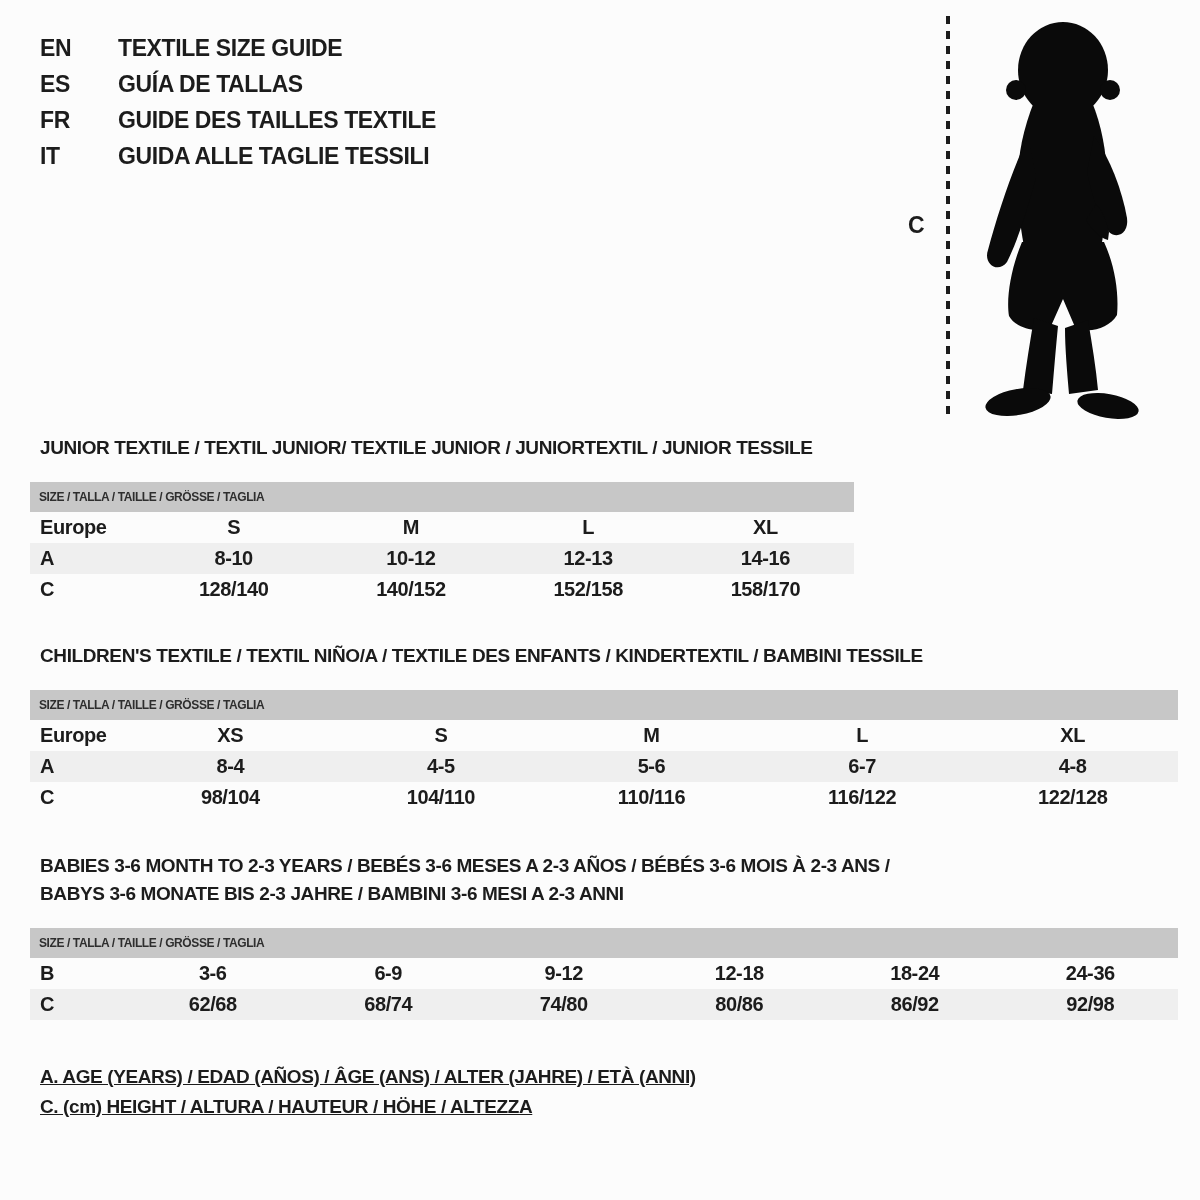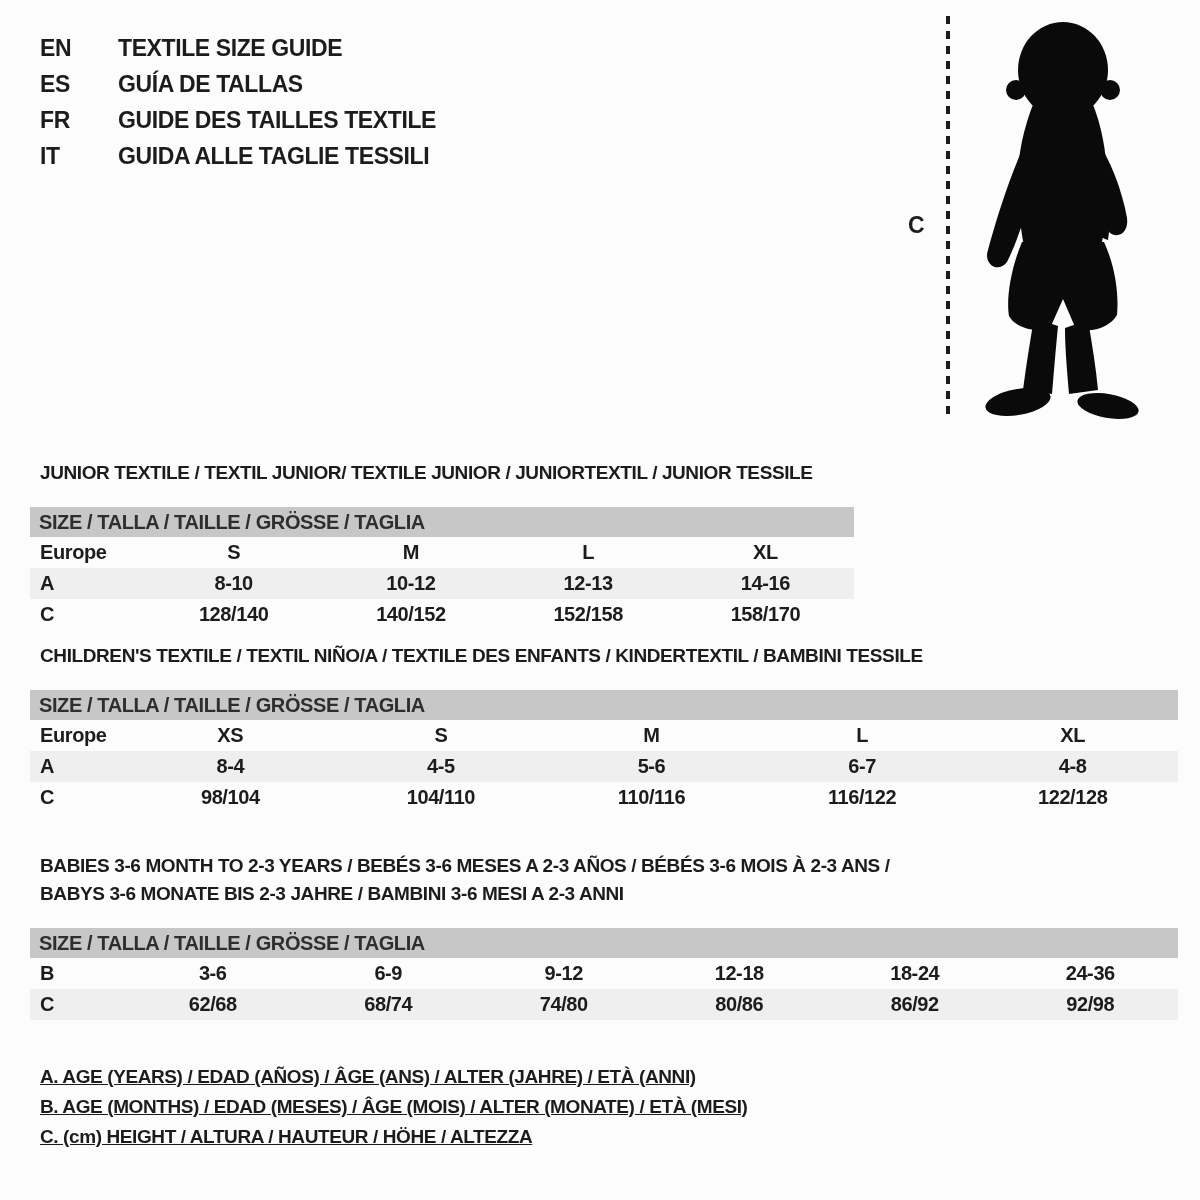--- a/index.html
+++ b/index.html
@@ -26,27 +26,27 @@
   
   .figure-line{
     position:absolute;left:946px;top:16px;width:4px;height:402px;
     background:repeating-linear-gradient(to bottom,var(--ink) 0 8px,transparent 8px 15px);
   }
   .figure-label{position:absolute;left:908px;top:212px;font-size:23px;}
   .figure-svg{position:absolute;left:970px;top:10px;}
 
   
   .size-section{position:absolute;left:30px;}
-  #section-junior{top:434px;width:824px;margin-top:25px;}
+  #section-junior{top:434px;width:824px;}
   #section-children{top:642px;width:1148px;}
   #section-babies{top:852px;width:1148px;}
   .heading{margin:0 0 20px 10px;font-size:19px;line-height:28px;white-space:nowrap;}
   .tbl-header{
     height:30px;line-height:30px;background:var(--header-bar);
-    padding-left:9px;font-size:20px;color:#2e2e2e;white-space:nowrap;
+    padding-left:9px;font-size:12px;color:#2e2e2e;white-space:nowrap;
   }
   .trow{display:grid;height:31px;line-height:31px;font-size:20px;align-items:center;}
   .trow.shaded{background:var(--row-shaded);}
   .grid-4{grid-template-columns:115px repeat(4,1fr);}
   .grid-5{grid-template-columns:95px repeat(5,1fr);}
   .grid-6{grid-template-columns:95px repeat(6,1fr);}
   .label-cell{padding-left:10px;text-align:left;}
   .value-cell{text-align:center;}
 
   
@@ -187,15 +187,14 @@
         <span class="cell value-cell">74/80</span>
         <span class="cell value-cell">80/86</span>
         <span class="cell value-cell">86/92</span>
         <span class="cell value-cell">92/98</span>
       </div>
     </div>
 </section>
 
 <div class="legend-block">
     <div class="legend-line">A. AGE (YEARS) / EDAD (AÑOS) / ÂGE (ANS) / ALTER (JAHRE) / ETÀ (ANNI)</div>
-    <div class="legend-line">B. AGE (MONTHS) / EDAD (MESES) / ÂGE (MOIS) / ALTER (MONATE) / ETÀ (MESI)</div>
     <div class="legend-line">C. (cm) HEIGHT / ALTURA / HAUTEUR / HÖHE / ALTEZZA</div>
   </div>
 
 </body></html>

